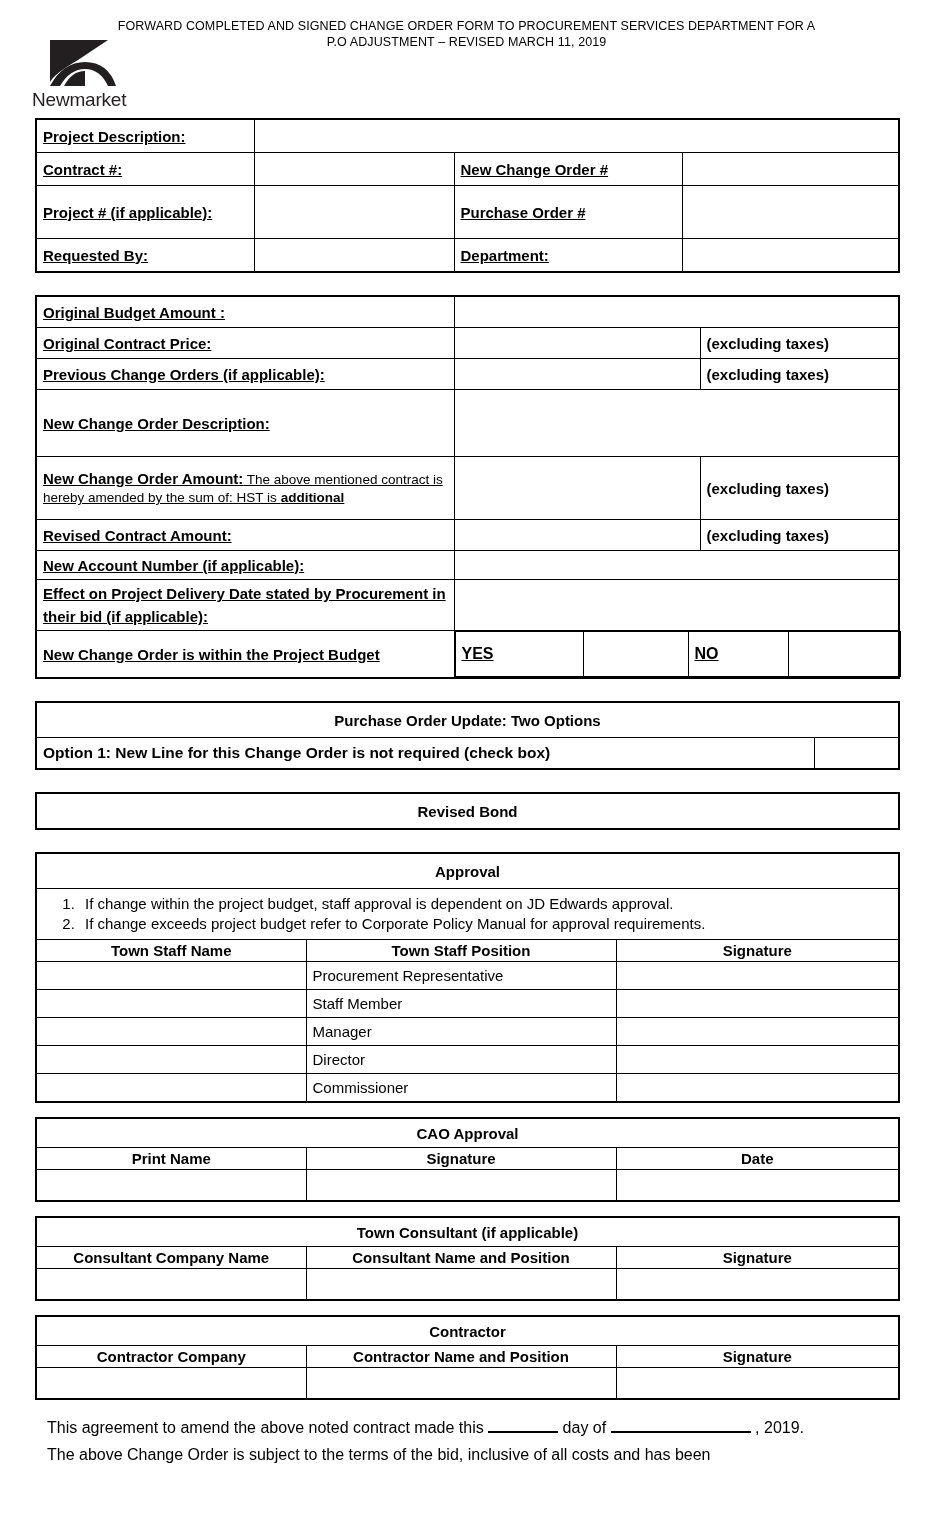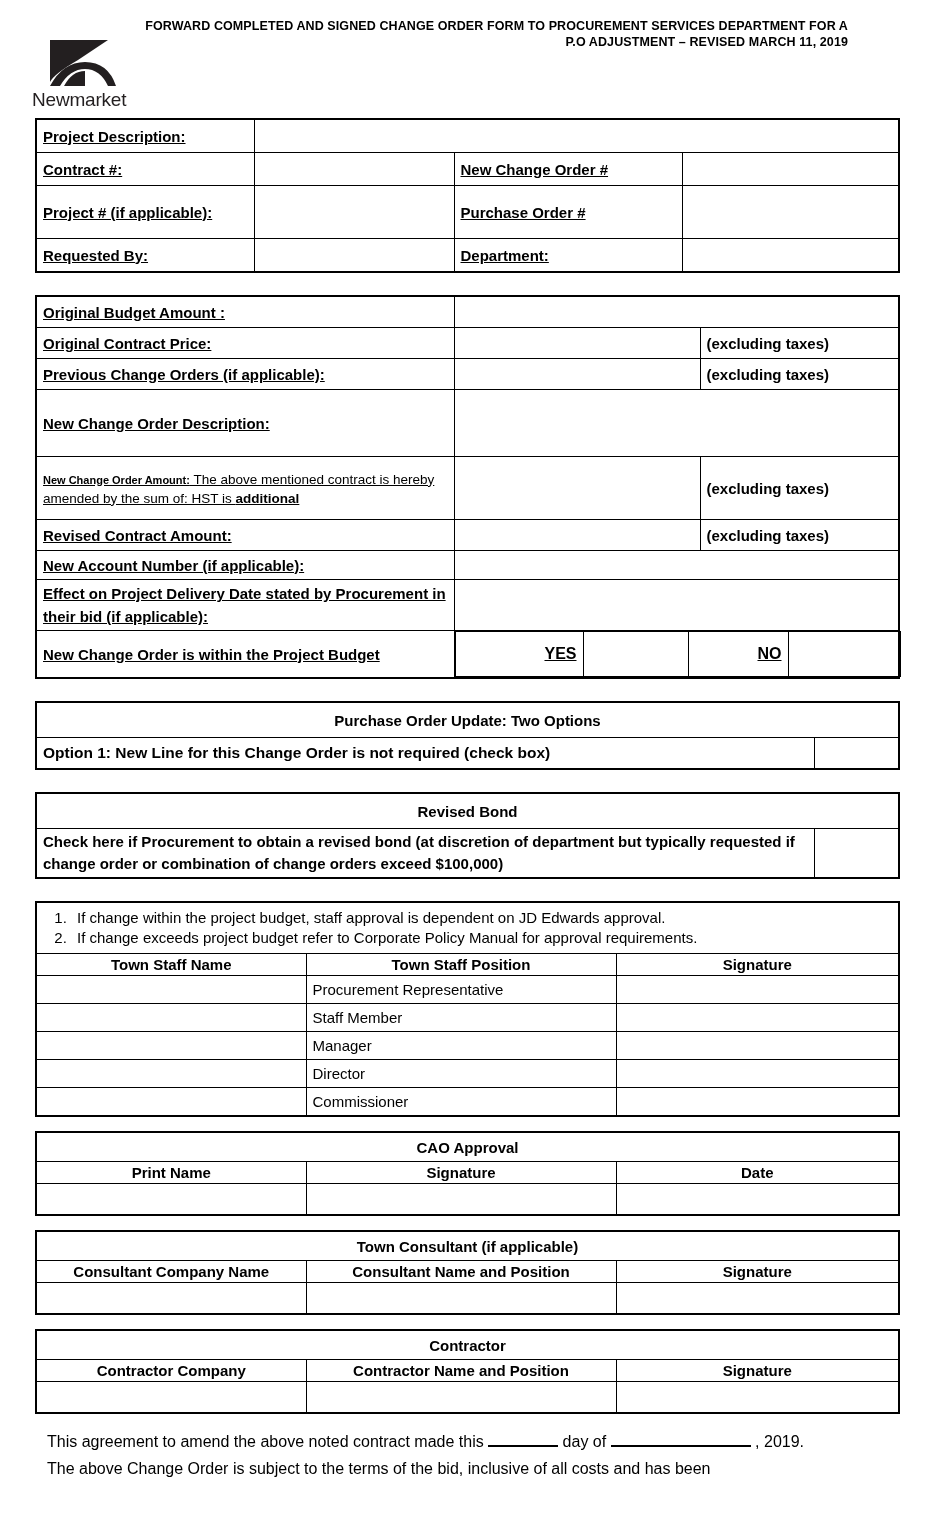--- a/index.html
+++ b/index.html
@@ -19,25 +19,25 @@
     padding:0 35px;
   }
 
   
   .header{
     position:relative;
     padding-top:18px;
     height:100px;
   }
   .hdr-note{
-    text-align:right;
+    text-align:center;
     font-size:12.5px;
     line-height:16px;
     letter-spacing:0.1px;
-    font-weight:700;
+    font-weight:400;
     padding:0 50px;
   }
   .logo{
     position:absolute;
     left:-5px;
     top:38px;
     width:110px;
     height:72px;
   }
   .logo svg{display:block;}
@@ -86,26 +86,26 @@
     font-size:15.5px;
     padding:5px 4px;
   }
   td.subhead{
     background:#f0f0f0;
     font-weight:bold;
     text-align:center;
     font-size:15px;
     padding:3px 4px;
   }
-  td.ctr{ text-align:right; font-weight:bold; }
+  td.ctr{ text-align:left; font-weight:bold; }
   .gap{height:22px;}
   .gap-sm{height:14px;}
 
   .cko-note{font-weight:normal;font-size:13.5px;line-height:17px;}
-  .cko-note b{font-weight:bold;font-size:11px;}
+  .cko-note b{font-weight:bold;font-size:15px;}
   .cko-note .strong-in{font-weight:bold;font-size:13.5px;}
 
   ol.appr{
     margin:3px 0 3px 0;
     padding-left:30px;
     font-size:15px;
     line-height:20px;
   }
   ol.appr li{ padding-left:6px; margin:0;}
 
@@ -264,38 +264,37 @@
 
   <table class="frm">
     <colgroup>
         <col style="width:778px">
         <col style="width:85px">
       </colgroup>
     <tbody>
         <tr>
       <td class="bar" colspan="2" style="height:30px">Revised Bond</td>
     </tr>
-    <tr>
-      <td class="lbl-lite" style="height:44px;font-size:15px;line-height:22px">Check here if Procurement to obtain a revised bond (at discretion of department but typically requested if change order or combination of change orders exceed $100,000)</td>
-      <td></td>
-    </tr>
   </tbody>
     </table>
 
   <div class="gap"></div>
 
   <table class="frm">
     <colgroup>
         <col style="width:270px">
         <col style="width:310px">
         <col style="width:283px">
       </colgroup>
     <tbody>
-    <tr>
-      <td colspan="3" style="padding:2px 4px">
+        <tr>
+      <td class="bar" colspan="3" style="height:30px">Approval</td>
+    </tr>
+    <tr>
+      <td colspan="3" style="padding:2px 12px">
         <ol class="appr">
           <li>If change within the project budget, staff approval is dependent on JD Edwards approval.</li>
           <li>If change exceeds project budget refer to Corporate Policy Manual for approval requirements.</li>
         </ol>
       </td>
     </tr>
     <tr>
       <td class="subhead">Town Staff Name</td>
       <td class="subhead">Town Staff Position</td>
       <td class="subhead">Signature</td>

